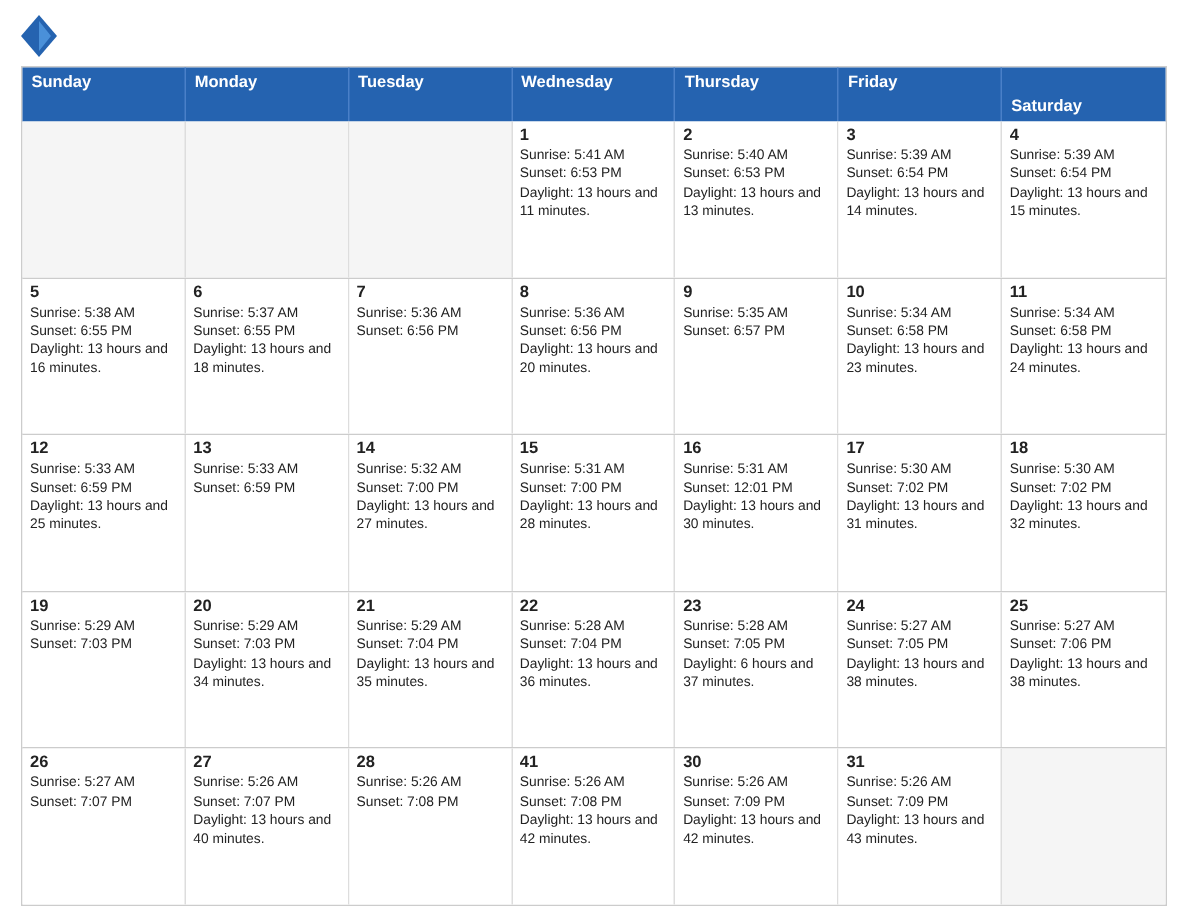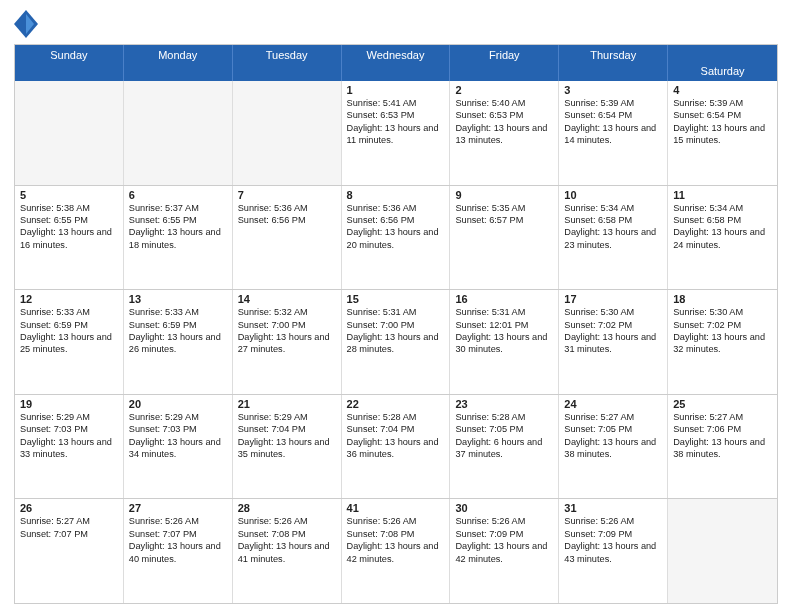--- a/index.html
+++ b/index.html
@@ -57,24 +57,23 @@
       border: 1px solid #ccc;
     }
     .cal-header {
       display: grid;
       grid-template-columns: repeat(7, 1fr);
       background: #2563b0;
     }
     .cal-header-cell {
       color: #fff;
       font-size: 11px;
-      font-weight: normal;
+      font-weight: bold;
       padding: 4px 6px;
       border-right: 1px solid #4a80c8;
-      text-align: center;
     }
     .cal-header-cell:last-child {
       border-right: none;
       margin-top: 16px;
     }
     .cal-body {
       flex: 1;
       display: flex;
       flex-direction: column;
     }
@@ -132,22 +131,22 @@
       <div class="subtitle"></div>
     </div>
   </div>
 
   <div class="calendar">
     <div class="cal-header" id="cal-header">
         <div class="cal-header-cell">Sunday</div>
         <div class="cal-header-cell">Monday</div>
         <div class="cal-header-cell">Tuesday</div>
         <div class="cal-header-cell">Wednesday</div>
+        <div class="cal-header-cell">Thursday</div>
         <div class="cal-header-cell">Friday</div>
-        <div class="cal-header-cell">Thursday</div>
         <div class="cal-header-cell">Saturday</div>
       </div>
     <div class="cal-body" id="cal-body">
         <div class="cal-row">
           <div class="cal-cell empty"></div>
           <div class="cal-cell empty"></div>
           <div class="cal-cell empty"></div>
           <div class="cal-cell">
             <span class="day-num">1</span>
             <div class="cell-text"><span>Sunrise: 5:41 AM</span><br><span>Sunset: 6:53 PM</span><br><span>Daylight: 13 hours and 11 minutes.</span></div>
@@ -195,21 +194,21 @@
             <div class="cell-text"><span>Sunrise: 5:34 AM</span><br><span>Sunset: 6:58 PM</span><br><span>Daylight: 13 hours and 24 minutes.</span></div>
           </div>
         </div>
         <div class="cal-row">
           <div class="cal-cell">
             <span class="day-num">12</span>
             <div class="cell-text"><span>Sunrise: 5:33 AM</span><br><span>Sunset: 6:59 PM</span><br><span>Daylight: 13 hours and 25 minutes.</span></div>
           </div>
           <div class="cal-cell">
             <span class="day-num">13</span>
-            <div class="cell-text"><span>Sunrise: 5:33 AM</span><br><span>Sunset: 6:59 PM</span><br><span>Daylight: 13 hours and 26 minutes.</span></div>
+            <div class="cell-text"><span>Sunrise: 5:33 AM</span><br><span>Sunset: 6:59 PM</span><br></div>
           </div>
           <div class="cal-cell">
             <span class="day-num">14</span>
             <div class="cell-text"><span>Sunrise: 5:32 AM</span><br><span>Sunset: 7:00 PM</span><br><span>Daylight: 13 hours and 27 minutes.</span></div>
           </div>
           <div class="cal-cell">
             <span class="day-num">15</span>
             <div class="cell-text"><span>Sunrise: 5:31 AM</span><br><span>Sunset: 7:00 PM</span><br><span>Daylight: 13 hours and 28 minutes.</span></div>
           </div>
           <div class="cal-cell">
@@ -221,21 +220,21 @@
             <div class="cell-text"><span>Sunrise: 5:30 AM</span><br><span>Sunset: 7:02 PM</span><br><span>Daylight: 13 hours and 31 minutes.</span></div>
           </div>
           <div class="cal-cell">
             <span class="day-num">18</span>
             <div class="cell-text"><span>Sunrise: 5:30 AM</span><br><span>Sunset: 7:02 PM</span><br><span>Daylight: 13 hours and 32 minutes.</span></div>
           </div>
         </div>
         <div class="cal-row">
           <div class="cal-cell">
             <span class="day-num">19</span>
-            <div class="cell-text"><span>Sunrise: 5:29 AM</span><br><span>Sunset: 7:03 PM</span><br><span>Daylight: 13 hours and 33 minutes.</span></div>
+            <div class="cell-text"><span>Sunrise: 5:29 AM</span><br><span>Sunset: 7:03 PM</span><br></div>
           </div>
           <div class="cal-cell">
             <span class="day-num">20</span>
             <div class="cell-text"><span>Sunrise: 5:29 AM</span><br><span>Sunset: 7:03 PM</span><br><span>Daylight: 13 hours and 34 minutes.</span></div>
           </div>
           <div class="cal-cell">
             <span class="day-num">21</span>
             <div class="cell-text"><span>Sunrise: 5:29 AM</span><br><span>Sunset: 7:04 PM</span><br><span>Daylight: 13 hours and 35 minutes.</span></div>
           </div>
           <div class="cal-cell">
@@ -259,21 +258,21 @@
           <div class="cal-cell">
             <span class="day-num">26</span>
             <div class="cell-text"><span>Sunrise: 5:27 AM</span><br><span>Sunset: 7:07 PM</span><br></div>
           </div>
           <div class="cal-cell">
             <span class="day-num">27</span>
             <div class="cell-text"><span>Sunrise: 5:26 AM</span><br><span>Sunset: 7:07 PM</span><br><span>Daylight: 13 hours and 40 minutes.</span></div>
           </div>
           <div class="cal-cell">
             <span class="day-num">28</span>
-            <div class="cell-text"><span>Sunrise: 5:26 AM</span><br><span>Sunset: 7:08 PM</span><br><span>Daylight: 13 hours and 41 minutes.</span></div>
+            <div class="cell-text"><span>Sunrise: 5:26 AM</span><br><span>Sunset: 7:08 PM</span><br></div>
           </div>
           <div class="cal-cell">
             <span class="day-num">41</span>
             <div class="cell-text"><span>Sunrise: 5:26 AM</span><br><span>Sunset: 7:08 PM</span><br><span>Daylight: 13 hours and 42 minutes.</span></div>
           </div>
           <div class="cal-cell">
             <span class="day-num">30</span>
             <div class="cell-text"><span>Sunrise: 5:26 AM</span><br><span>Sunset: 7:09 PM</span><br><span>Daylight: 13 hours and 42 minutes.</span></div>
           </div>
           <div class="cal-cell">

